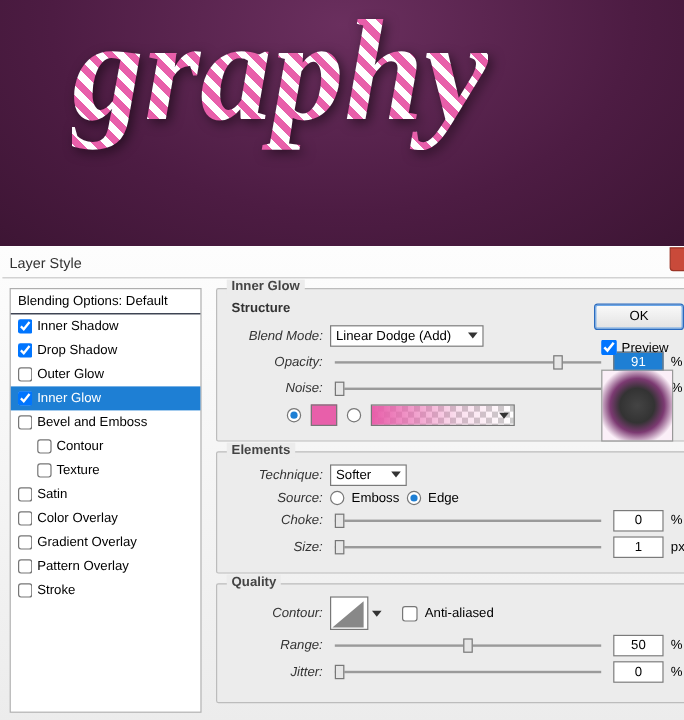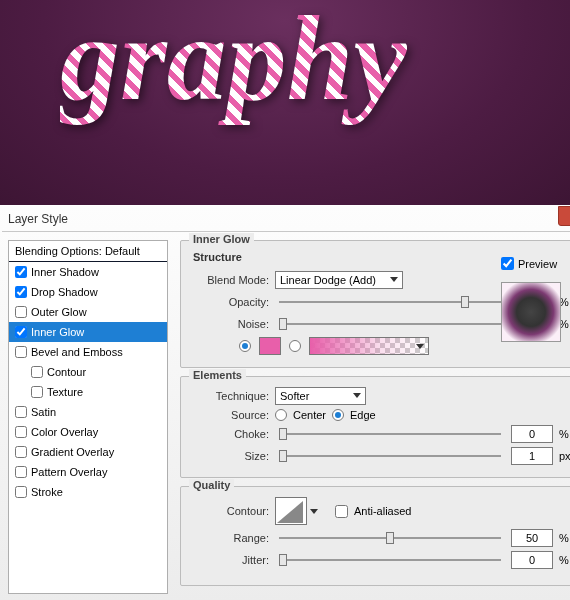--- a/index.html
+++ b/index.html
@@ -85,21 +85,21 @@
 .fieldset > .legend {
   position: absolute; top: -8px; left: 8px;
   background: #ececec; padding: 0 4px;
   font-weight: bold; color: #444;
 }
 .subgroup-title { font-weight: bold; padding: 2px 0 6px 2px; color: #333;}
 .form-row {
   display: flex; align-items: center; gap: 6px;
   padding: 2px 0;
 }
-.form-row .label { width: 78px; text-align: right; color: #333; }
+.form-row .label { width: 78px; text-align: right; color: #333; font-style: italic; }
 .select {
   border: 1px solid #7a7a7a; background:#fff; height:18px;
   display:flex; align-items:center; padding:0 16px 0 4px; position:relative;
 }
 .select .arrow { position:absolute; right:4px; top:5px; width:0;height:0;border-left:4px solid transparent;border-right:4px solid transparent;border-top:5px solid #333; }
 .slider-track {
   flex: 1; height: 2px; background: #9a9a9a; position: relative; margin: 0 4px;
 }
 .slider-thumb {
   position:absolute; top:-5px; width:8px; height:12px;
@@ -257,30 +257,30 @@
             <span class="arrow"></span>
           </div>
         </div>
       </div>
 
       <div class="fieldset">
         <div class="legend">Elements</div>
 
         <div class="form-row">
           <div class="label">Technique:</div>
-          <div class="select" style="width:91px">
+          <div class="select" style="width:64px">
             <span>Softer</span>
             <span class="arrow"></span>
           </div>
         </div>
 
         <div class="form-row">
           <div class="label">Source:</div>
           <span class="radio"></span>
-          <span>Center</span>
+          <span>Emboss</span>
           <span class="radio checked"></span>
           <span>Edge</span>
         </div>
 
         <div class="form-row">
           <div class="label">Choke:</div>
           <div class="slider-track">
             <div class="slider-thumb" style="left:0%"></div>
           </div>
           <div class="num-input">0</div>
@@ -326,18 +326,19 @@
           </div>
           <div class="num-input">0</div>
           <div class="unit">%</div>
         </div>
       </div>
     </div>
   </div>
 </div>
 
 <div class="right-col">
+  <div class="btn primary">OK</div>
   <div class="preview-row">
     <input type="checkbox" checked="" style="">
     <span>Preview</span>
   </div>
   <div class="preview-swatch"></div>
 </div>
 
 </body></html>

